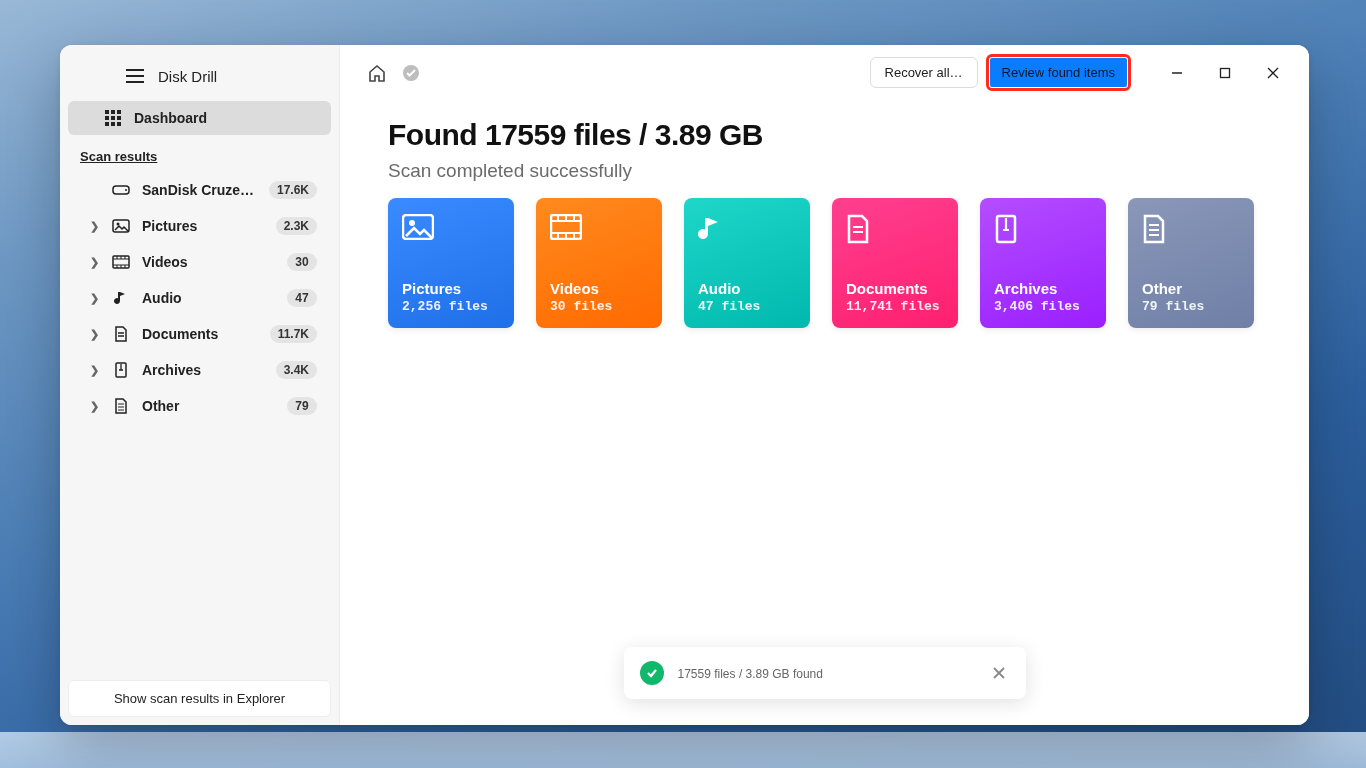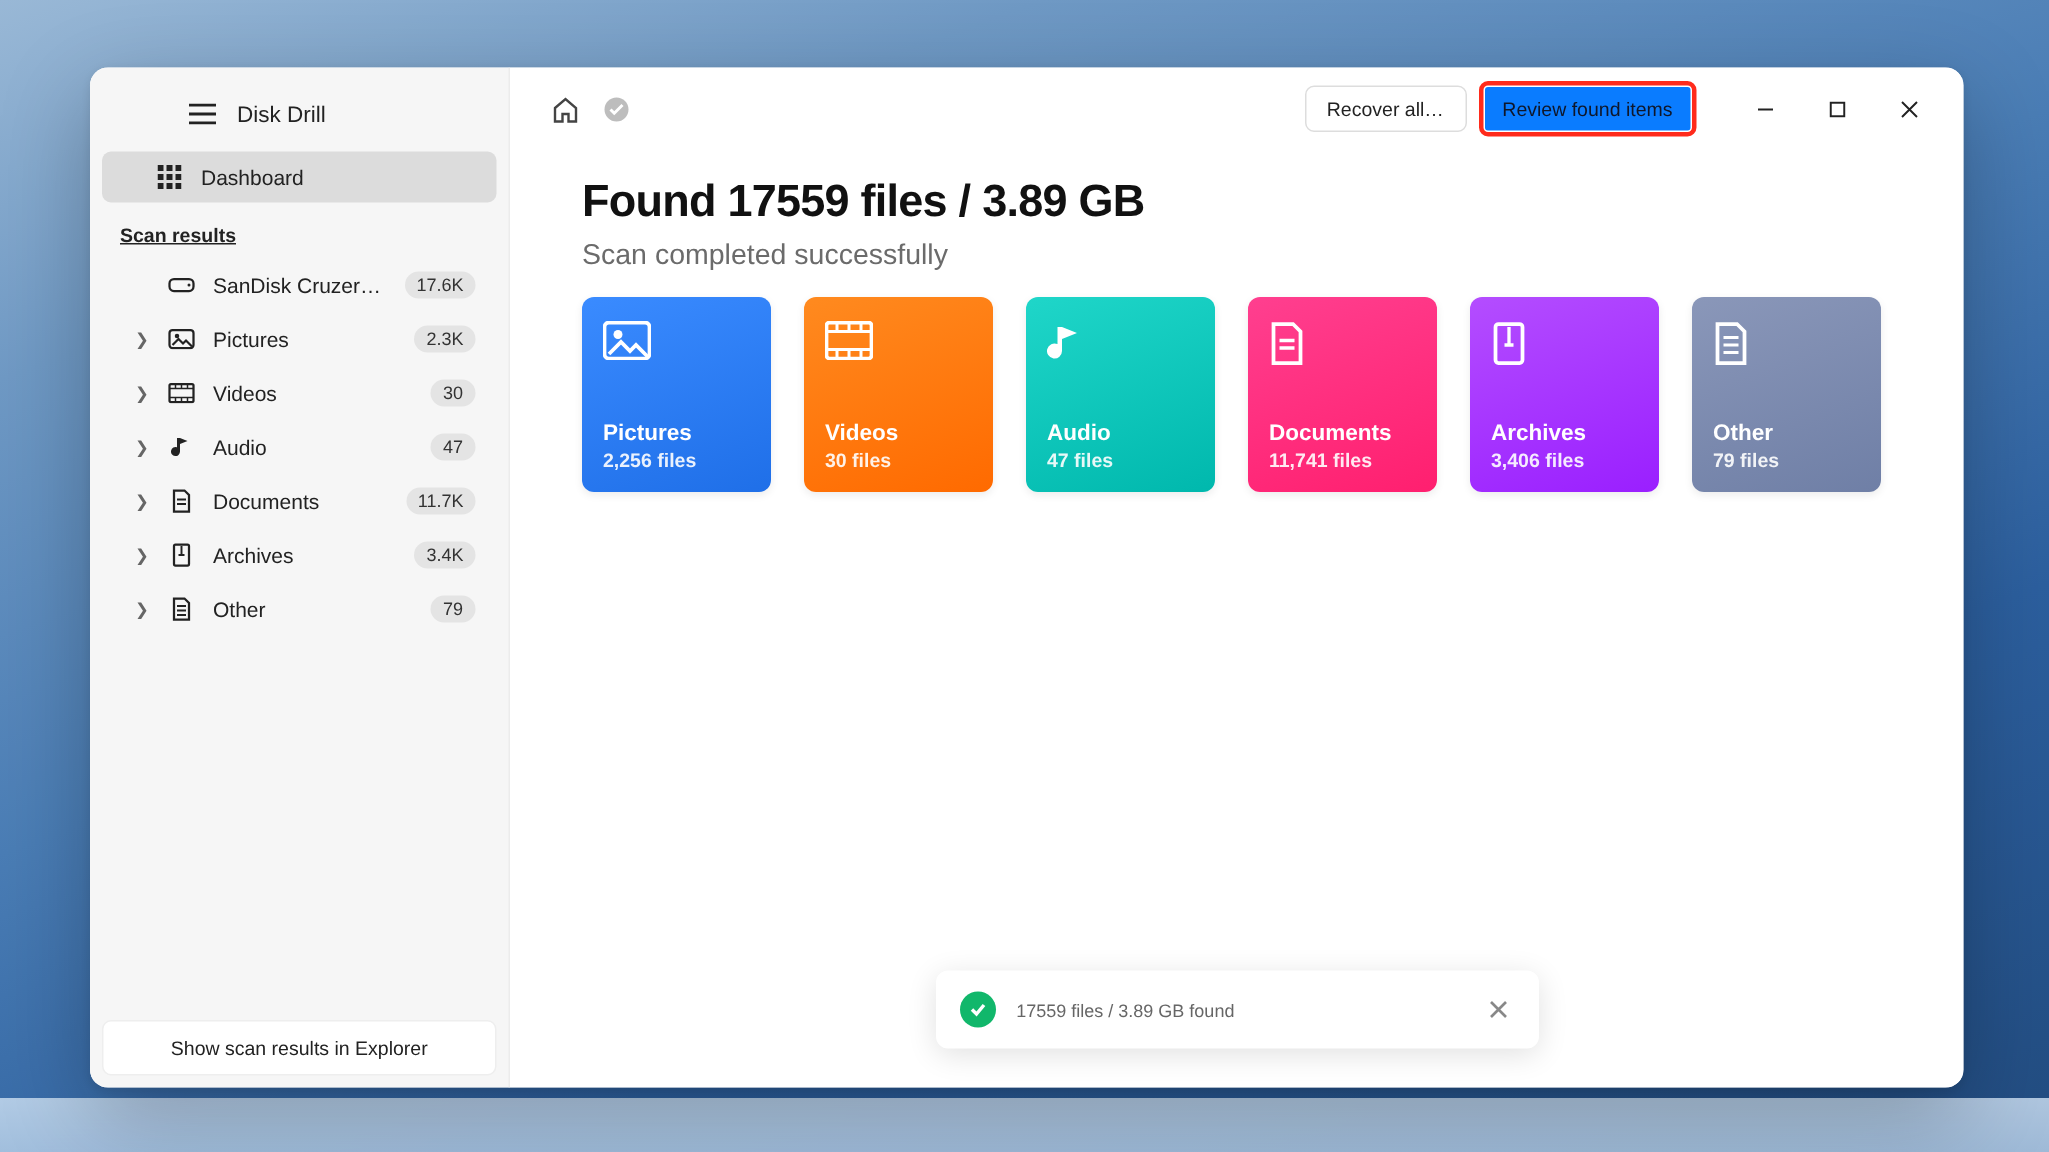--- a/index.html
+++ b/index.html
@@ -22,21 +22,21 @@
 
 .sidebar {
   width: 280px; flex: 0 0 280px; background: #f6f6f6; border-right: 1px solid #ececec;
   display: flex; flex-direction: column; padding: 8px 0 0 0;
 }
 .sb-header { display: flex; align-items: center; gap: 12px; padding: 12px 14px 14px 20px; margin-left: 44px; }
 .sb-title { font-size: 15px; color: #222; font-weight: 400; }
 .sb-item {
   display: flex; align-items: center; gap: 12px;
   padding: 9px 14px 9px 44px; margin: 0 8px; border-radius: 6px;
-  font-size: 14px; color: #222; cursor: pointer; position: relative;
+  font-size: 14px; color: #222; cursor: pointer; position: relative; font-weight: bold;
 }
 .sb-item.active { background: #dcdcdc; padding-left: 20px; margin: 0 8px; }
 .sb-item.active .sb-icon { margin-left: 16px; }
 .sb-section { font-size: 13px; font-weight: 600; color: #222; padding: 14px 20px 8px; text-decoration: underline; }
 .sb-chevron { position: absolute; left: 22px; color: #666; font-size: 11px; }
 .sb-icon { width: 18px; display: flex; align-items: center; justify-content: center; flex: 0 0 18px; }
 .sb-label { flex: 1; white-space: nowrap; overflow: hidden; text-overflow: ellipsis; }
 .sb-badge {
   background: #e4e4e4; color: #333; font-size: 12px; padding: 2px 8px;
   border-radius: 10px; min-width: 30px; text-align: center;
@@ -69,21 +69,21 @@
 .main-title { font-size: 30px; font-weight: 700; color: #111; letter-spacing: -0.5px; }
 .main-sub { font-size: 19px; color: #6b6b6b; margin-top: 8px; margin-bottom: 16px; }
 .tiles { display: flex; gap: 22px; }
 .tile {
   width: 126px; height: 130px; border-radius: 8px; padding: 16px 14px 14px;
   display: flex; flex-direction: column; cursor: pointer; color: #fff;
   box-shadow: 0 2px 6px rgba(0,0,0,0.08);
 }
 .tile-icon { height: 38px; display: flex; align-items: flex-start; }
 .tile-name { font-size: 15px; font-weight: 700; margin-top: auto; }
-.tile-count { font-size: 13px; opacity: 0.9; font-weight: 600; margin-top: 2px; }
+.tile-count { font-size: 13px; opacity: 0.9; font-weight: 600; margin-top: 2px; font-family: Liberation Mono, monospace; }
 .tile-pictures  { background: linear-gradient(160deg, #3a8bff, #1f6fe8); }
 .tile-videos    { background: linear-gradient(160deg, #ff8a1f, #ff6a00); }
 .tile-audio     { background: linear-gradient(160deg, #1fd6c9, #00b8ad); }
 .tile-documents { background: linear-gradient(160deg, #ff3f8f, #ff1f6f); }
 .tile-archives  { background: linear-gradient(160deg, #b44dff, #9a1fff); }
 .tile-other     { background: linear-gradient(160deg, #8a97b9, #6f7fa6); }
 
 .toast {
   position: absolute; left: 50%; bottom: 26px; transform: translateX(-50%);
   width: 402px; background: #fff; border-radius: 8px;

